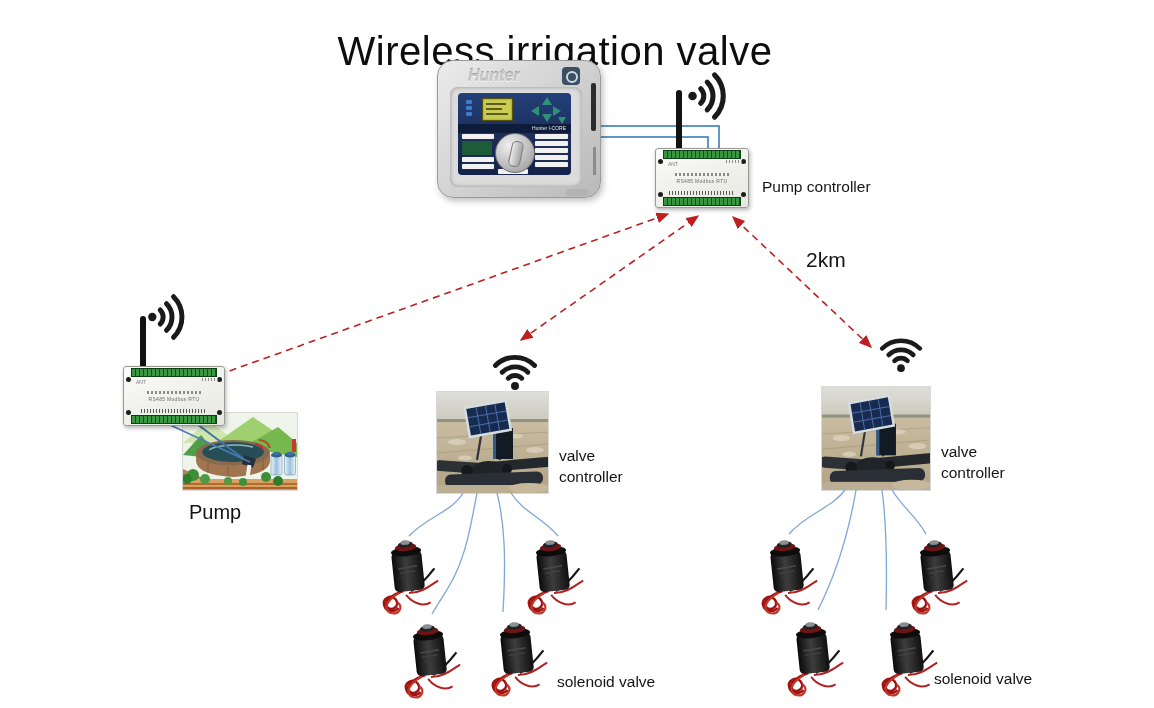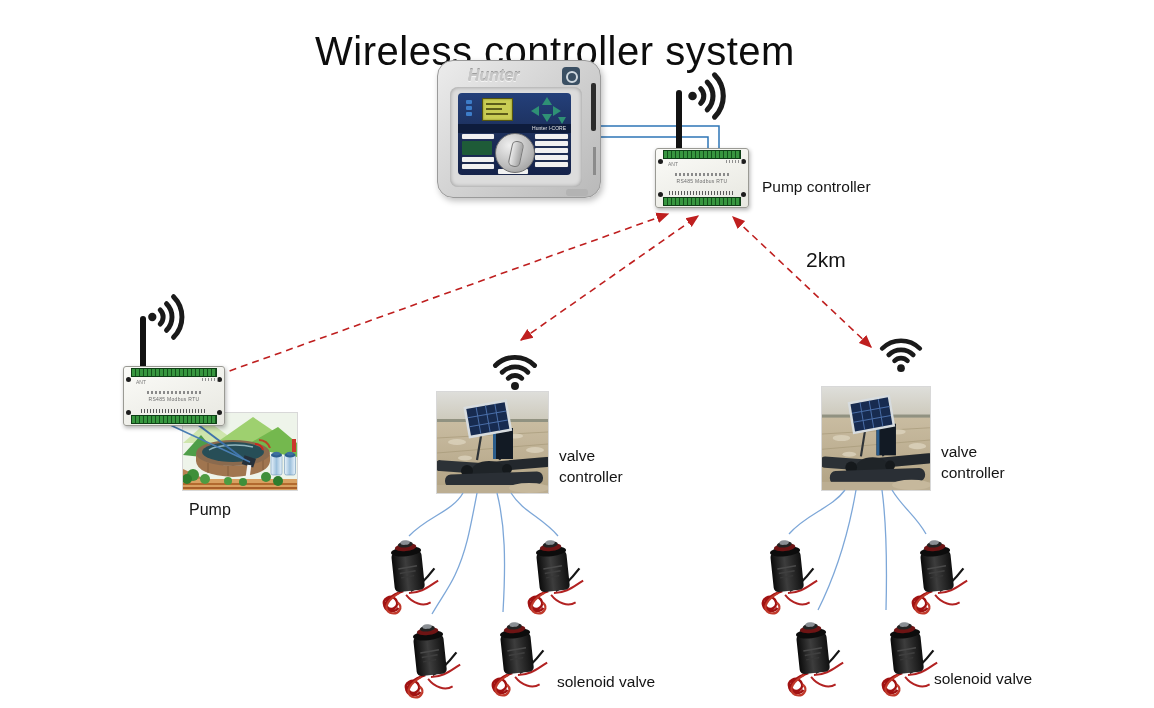--- a/index.html
+++ b/index.html
@@ -66,21 +66,21 @@
   .wifi svg{display:block;width:100%;height:100%;}
   .rot90{transform:rotate(90deg);}
 
   
   .imgbox{z-index:1;box-shadow:0 0 0 1px #d8d8d8;}
 
   
   .lbl{z-index:4;color:#141414;}
   #lbl-main{left:762px;top:178px;font-size:15.5px;}
   #lbl-2km{left:806px;top:248px;font-size:21px;}
-  #lbl-pump{left:189px;top:501px;font-size:16px;}
+  #lbl-pump{left:189px;top:501px;font-size:20px;}
   #lbl-vc-c{left:559px;top:445px;font-size:15.5px;width:92px;line-height:21px;}
   #lbl-vc-r{left:941px;top:441px;font-size:15.5px;width:92px;line-height:21px;}
   #lbl-sv-c{left:557px;top:673px;font-size:15.5px;}
   #lbl-sv-r{left:934px;top:670px;font-size:15.5px;}
 </style>
 </head>
 <body>
 
 <svg width="0" height="0" style="position:absolute" aria-hidden="true">
   <defs>
@@ -201,21 +201,21 @@
         <rect x="25" y="36" width="20" height="1.6" fill="#4a4a4a" transform="rotate(-4 35 37)"></rect>
         <rect x="26" y="41" width="17" height="1.6" fill="#404040" transform="rotate(-4 35 42)"></rect>
         <rect x="27" y="46" width="14" height="1.4" fill="#383838" transform="rotate(-4 35 47)"></rect>
       </g>
     </symbol>
   </defs>
 </svg>
 
 <div id="stage">
 
-  <h1 id="title" class="abs">Wireless controller system</h1>
+  <h1 id="title" class="abs">Wireless irrigation valve</h1>
 
   <svg id="overlay" class="abs" width="1154" height="708">
     <defs>
       <marker id="arrw" viewBox="0 0 10 10" refX="8.5" refY="5" markerWidth="8.5" markerHeight="8.5" orient="auto-start-reverse">
         <path d="M0 1 L9.5 5 L0 9 Z" fill="#bf1f1f"></path>
       </marker>
     </defs>
     <g fill="none" stroke="#2e75b6" stroke-width="1.5">
       <path d="M598 126 H719 V150"></path>
       <path d="M598 137 H708 V150"></path>

